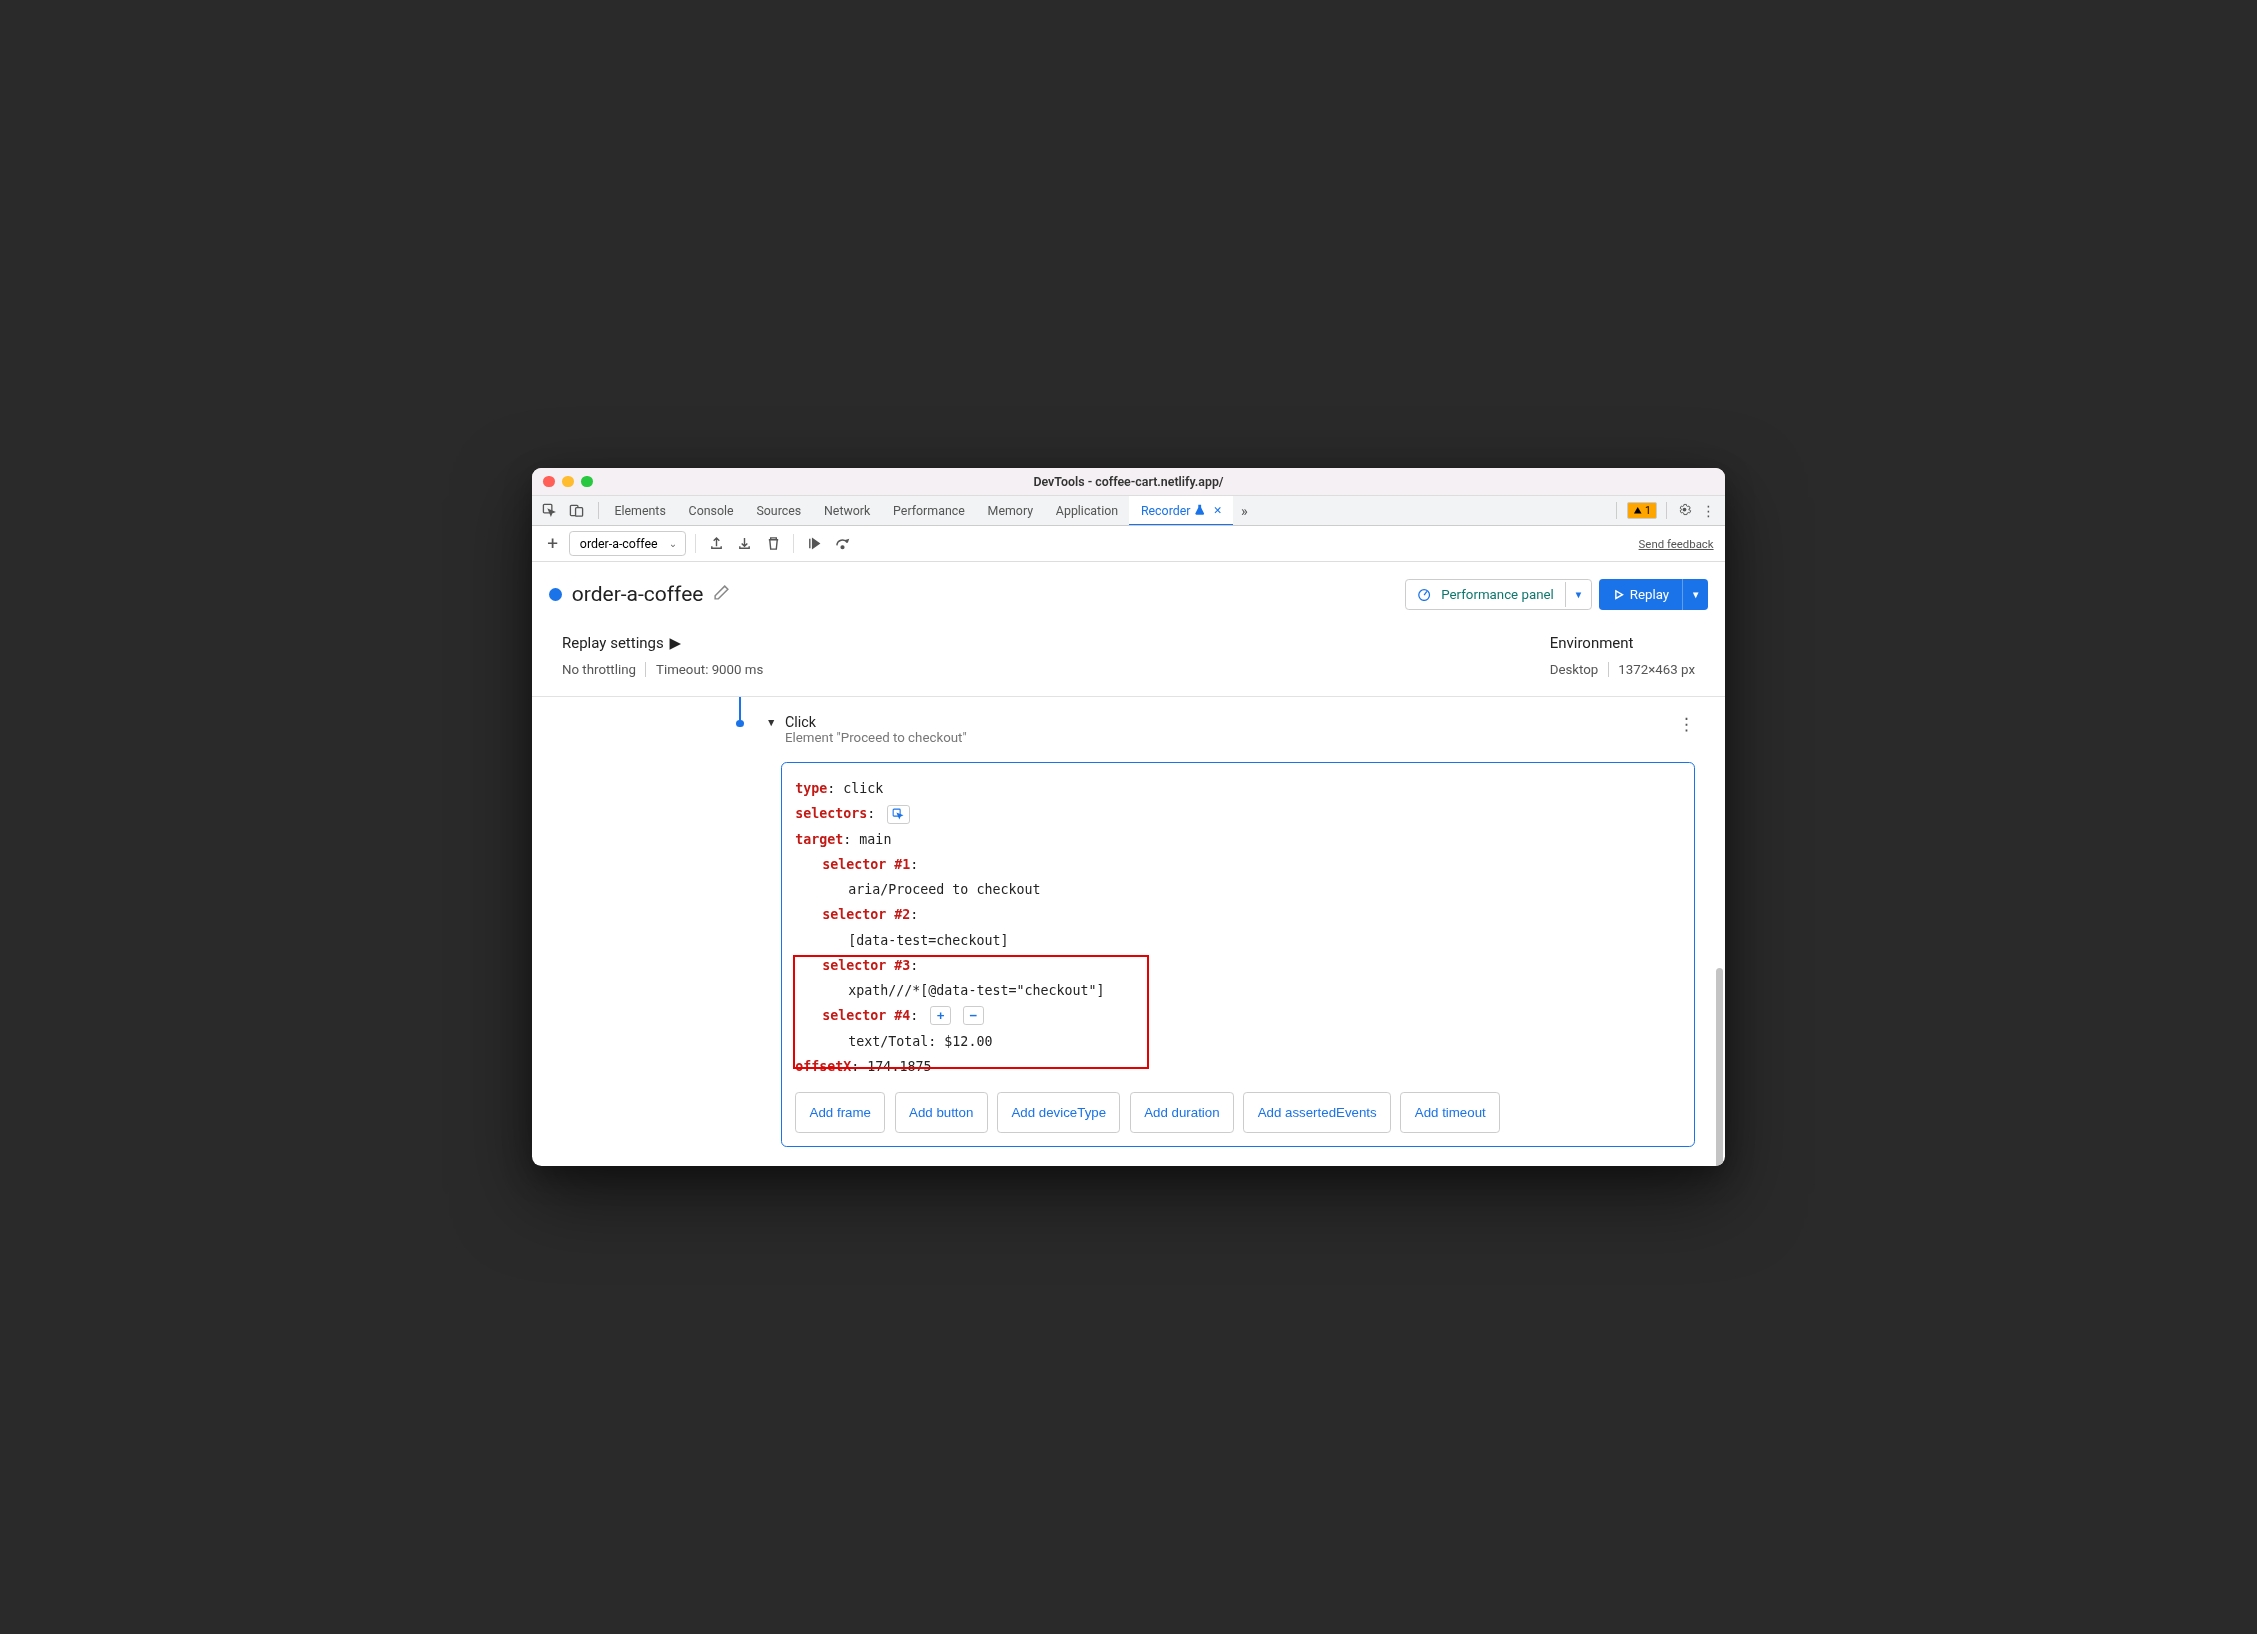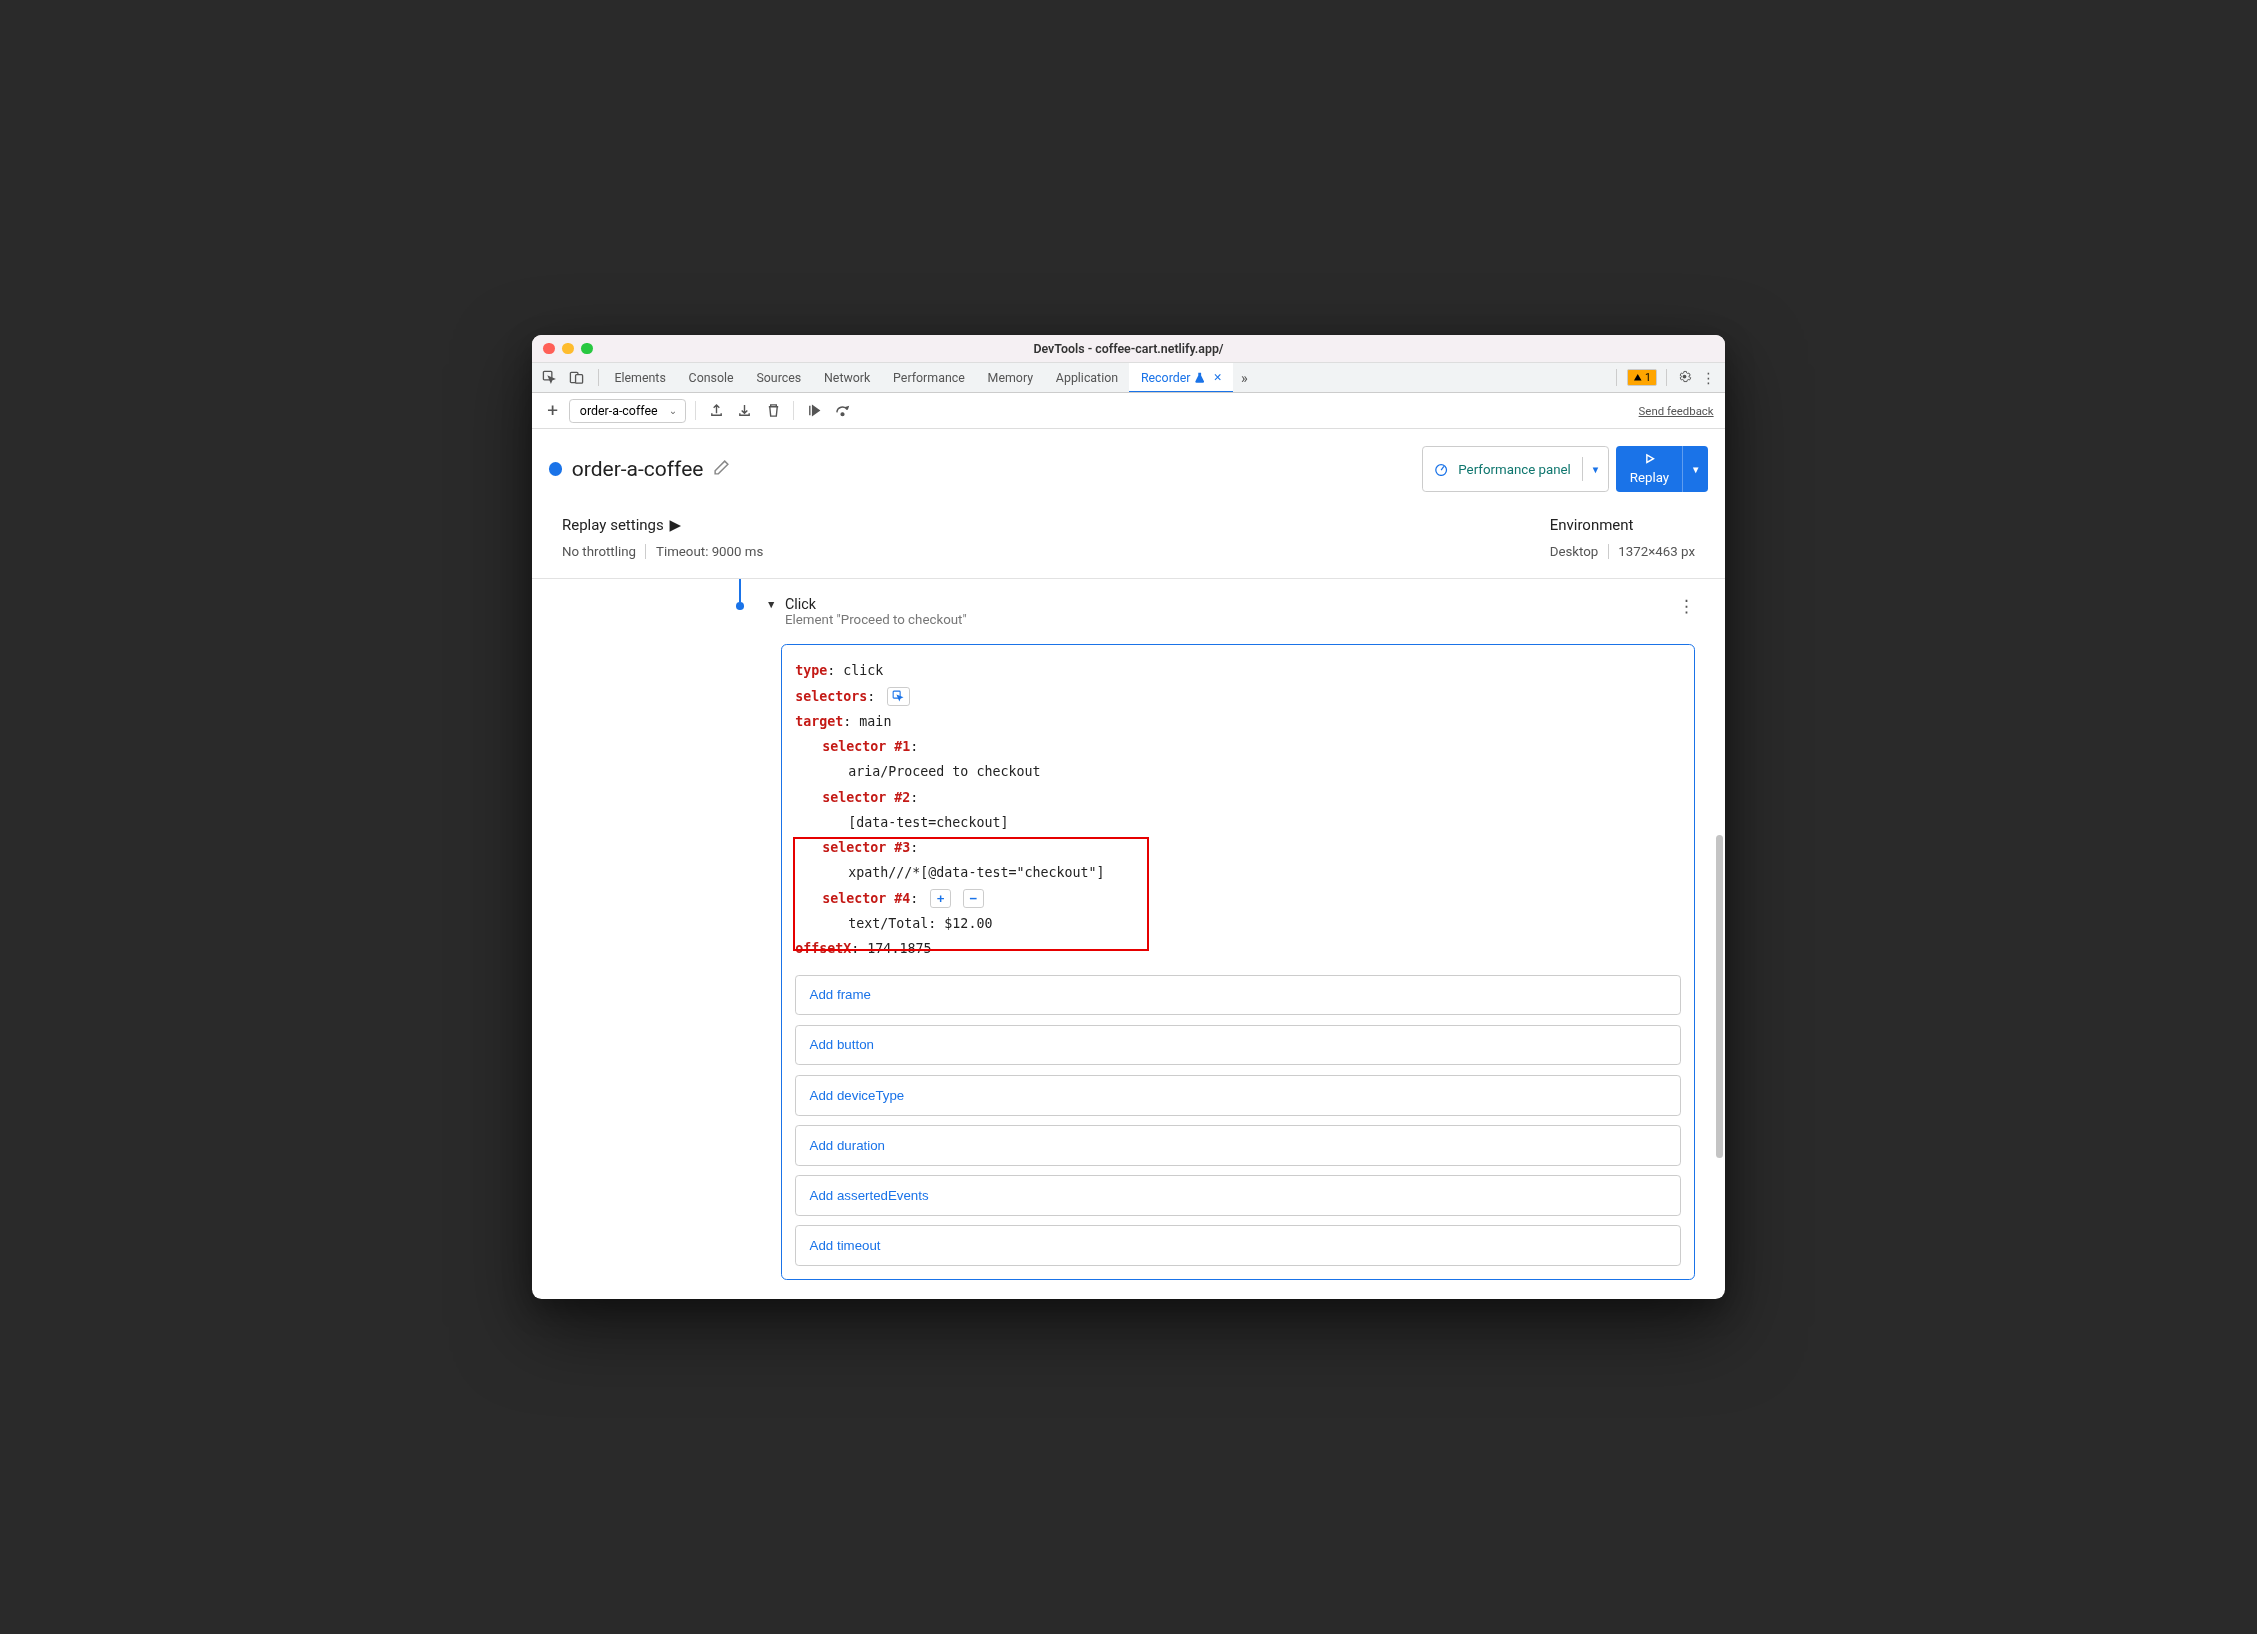--- a/index.html
+++ b/index.html
@@ -235,21 +235,20 @@
 }
 .btn-primary-main {
   background: #1a73e8;
   color: #fff;
   padding: 6.7px 13.3px;
   font-size: 13.3px;
   display: flex;
   align-items: center;
   gap: 5.7px;
   cursor: pointer;
-  flex-direction: column;
 }
 .btn-primary-chev {
   background: #1a73e8;
   border-left: 1px solid rgba(255,255,255,0.3);
   padding: 6.7px 7.6px;
   color: #fff;
   cursor: pointer;
   font-size: 9.5px;
   display: flex;
   align-items: center;
@@ -399,21 +398,20 @@
   width: 356px;
   height: 114px;
   pointer-events: none;
 }
 .add-buttons {
   display: flex;
   flex-wrap: wrap;
   gap: 9.5px;
   margin-top: 13.3px;
   font-family: -apple-system, sans-serif;
-  flex-direction: column;
 }
 .add-btn {
   border: 1px solid #ccc;
   border-radius: 3.8px;
   padding: 6.7px 13.3px;
   font-size: 13.3px;
   color: #1a73e8;
   background: #fff;
   cursor: pointer;
 }

